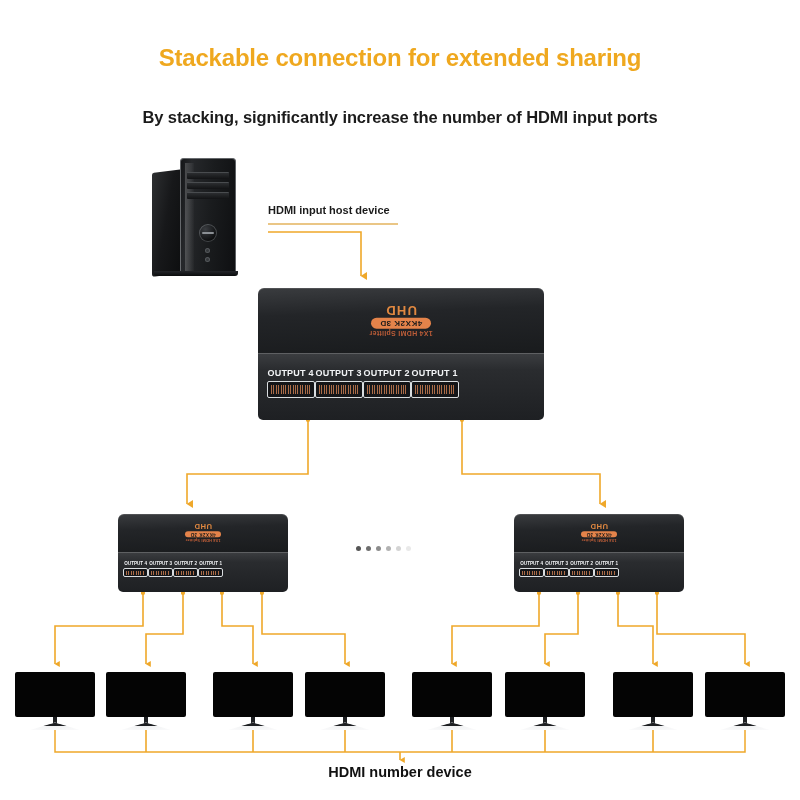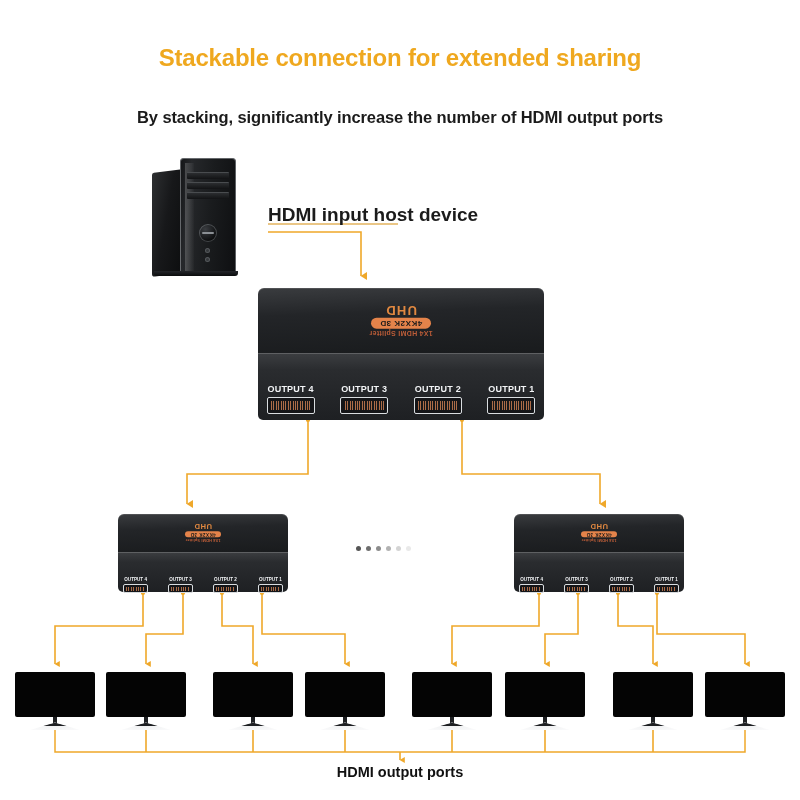--- a/index.html
+++ b/index.html
@@ -138,21 +138,21 @@
     height: 5px;
     background: linear-gradient(180deg, #24262a, #0a0b0c);
     border-radius: 0 0 3px 3px;
   }
 
   
   .pc-label {
     position: absolute;
     left: 268px;
     top: 204px;
-    font-size: 19px;
+    font-size: 11px;
     font-weight: bold;
     color: #1b1b1b;
     white-space: nowrap;
   }
 
   
   .splitter {
     position: absolute;
   }
   .sp-top {
@@ -206,22 +206,22 @@
     position: absolute;
     left: 0;
     right: 0;
     top: 49%;
     bottom: 0;
     background: linear-gradient(180deg, #3c3e41 0%, #2a2c2f 25%, #1e2023 100%);
     border-radius: 0 0 5px 5px;
     box-shadow: inset 0 1px 0 rgba(255,255,255,0.18);
     display: flex;
     align-items: flex-start;
-    justify-content: space-between;
-    padding: 16px 3%;
+    justify-content: flex-start;
+    padding: 0 3%;
     box-sizing: border-box;
   }
   .sp-port {
     display: flex;
     flex-direction: column;
     align-items: center;
     margin-top: 6%;
   }
   .sp-port-label {
     color: #f2f4f6;
@@ -346,21 +346,21 @@
     white-space: nowrap;
   }
 </style>
 </head>
 <body>
 
 <div id="stage">
 
   <div class="title">Stackable connection for extended sharing</div>
 
-  <div class="subtitle">By stacking, significantly increase the number of HDMI output ports</div>
+  <div class="subtitle">By stacking, significantly increase the number of HDMI input ports</div>
 
   <svg class="wires" viewBox="0 0 800 800">
     <defs>
       <marker id="ar" markerWidth="9" markerHeight="9" refX="4.5" refY="7.6" orient="auto" markerUnits="userSpaceOnUse">
         <path d="M0.6,1.6 L8.4,1.6 L4.5,8.0 Z" fill="#efa82a"></path>
       </marker>
       <marker id="ars" markerWidth="7" markerHeight="7" refX="3.5" refY="6.0" orient="auto" markerUnits="userSpaceOnUse">
         <path d="M0.5,1.2 L6.5,1.2 L3.5,6.4 Z" fill="#efa82a"></path>
       </marker>
       <marker id="dotm" markerWidth="5" markerHeight="5" refX="2.5" refY="2.5" markerUnits="userSpaceOnUse">
@@ -540,15 +540,15 @@
     <div class="mon-screen"></div>
     <div class="mon-neck"></div>
     <div class="mon-base"></div>
   </div>
   <div class="monitor" style="left:705px; top:672px; width:80px; height:58px;">
     <div class="mon-screen"></div>
     <div class="mon-neck"></div>
     <div class="mon-base"></div>
   </div>
 
-  <div class="bottom-label">HDMI output ports</div>
+  <div class="bottom-label">HDMI number device</div>
 
 </div>
 
 </body></html>

